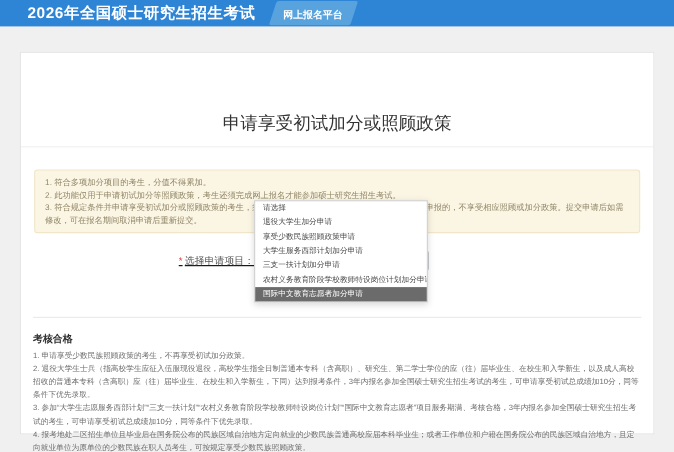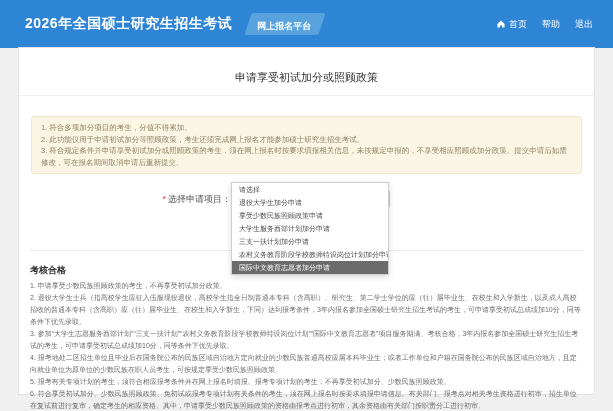--- a/index.html
+++ b/index.html
@@ -1,41 +1,41 @@
 <!DOCTYPE html>
 <html><head>
 <meta charset="utf-8">
 <style>
   * { margin:0; padding:0; box-sizing:border-box; }
   body { font-family:"Liberation Sans","DejaVu Sans",sans-serif; background:#f0f0f0; }
   .screen { position:relative; width:613px; height:411px; background:#f0f0f0; overflow:hidden; }
 
   
-  .topbar { position:absolute; top:0; left:0; right:0; height:48px; background:#2e84d5;
+  .topbar { position:absolute; top:0; left:0; right:0; height:24px; background:#2e84d5;
             display:flex; align-items:center; justify-content:space-between; padding:0 20px 0 25px; }
   .topbar-left { display:flex; align-items:center; }
   .app-title { color:#fff; font-weight:bold; font-size:14px; letter-spacing:.5px; }
   .badge { display:inline-block; background:#58a3de; transform:skewX(-18deg);
            padding:2px 10px; margin-left:16px; border-radius:2px; }
   .badge-inner { display:inline-block; transform:skewX(18deg); color:#fff; font-size:9px; font-weight:bold; }
   .topbar-nav { display:flex; align-items:center; gap:15px; }
   .nav-item { display:flex; align-items:center; gap:3px; color:#fff; font-size:9px;
               text-decoration:none; cursor:pointer; }
 
   
   .card { position:absolute; left:18px; right:18px; top:47px; bottom:16px;
           background:#fff; border:1px solid #e3e3e3; }
-  .card-title { text-align:center; font-size:11px; color:#333; padding:22px 0 10px;
-                border-bottom:1px solid #efefef; }
+  .card-title { text-align:center; font-size:16px; color:#333; padding:22px 0 10px;
+                border-bottom:1px solid #efefef;margin-top:32px; }
 
   .alert { margin:20px 12px 0; background:#fbf5e4; border:1px solid #f1e6c8; border-radius:3px;
            padding:5px 9px; color:#8f8566; font-size:7.5px; line-height:11.5px; }
   .alert p { margin:0; }
 
-  .form-row { margin-top:16px; display:flex; align-items:center; height:18px; }
+  .form-row { margin-top:16px; display:flex; align-items:center; height:18px;text-decoration:underline; }
   .form-label { width:212px; text-align:right; font-size:9px; color:#555; }
   .req { color:#e23c39; margin-right:2px; }
   .select { width:158px; height:18px; margin-left:1px; border:1px solid #c8cbd0; border-radius:2px;
             background:#fff; display:flex; align-items:center; justify-content:space-between;
             padding:0 7px; font-size:8px; color:#777; cursor:pointer; }
   .chevron { width:5px; height:5px; border-right:1px solid #909399; border-bottom:1px solid #909399;
              transform:rotate(45deg); margin-top:-3px; }
 
   .divider { height:1px; background:#e9e9e9; margin:42px 11px 0; }
 
@@ -56,34 +56,20 @@
 
 <div class="screen">
 
   <header class="topbar">
     <div class="topbar-left">
       <span class="app-title">2026年全国硕士研究生招生考试</span>
       <span class="badge">
         <span class="badge-inner">网上报名平台</span>
       </span>
     </div>
-    <nav class="topbar-nav">
-      <a class="nav-item">
-        <svg width="10" height="10" viewBox="0 0 14 14">
-          <path d="M2 7 L7 2 L12 7 L12 12 L8.5 12 L8.5 9 L5.5 9 L5.5 12 L2 12 Z" fill="#ffffff"></path>
-        </svg>
-        <span>首页</span>
-      </a>
-      <a class="nav-item">
-        <span>帮助</span>
-      </a>
-      <a class="nav-item">
-        <span>退出</span>
-      </a>
-    </nav>
   </header>
 
   <main class="card">
     <div class="card-title">申请享受初试加分或照顾政策</div>
 
     <div class="alert">
       <p>1. 符合多项加分项目的考生，分值不得累加。</p>
       <p>2. 此功能仅用于申请初试加分等照顾政策，考生还须完成网上报名才能参加硕士研究生招生考试。</p>
       <p>3. 符合规定条件并申请享受初试加分或照顾政策的考生，须在网上报名时按要求填报相关信息，未按规定申报的，不享受相应照顾或加分政策。提交申请后如需修改，可在报名期间取消申请后重新提交。</p>
     </div>

